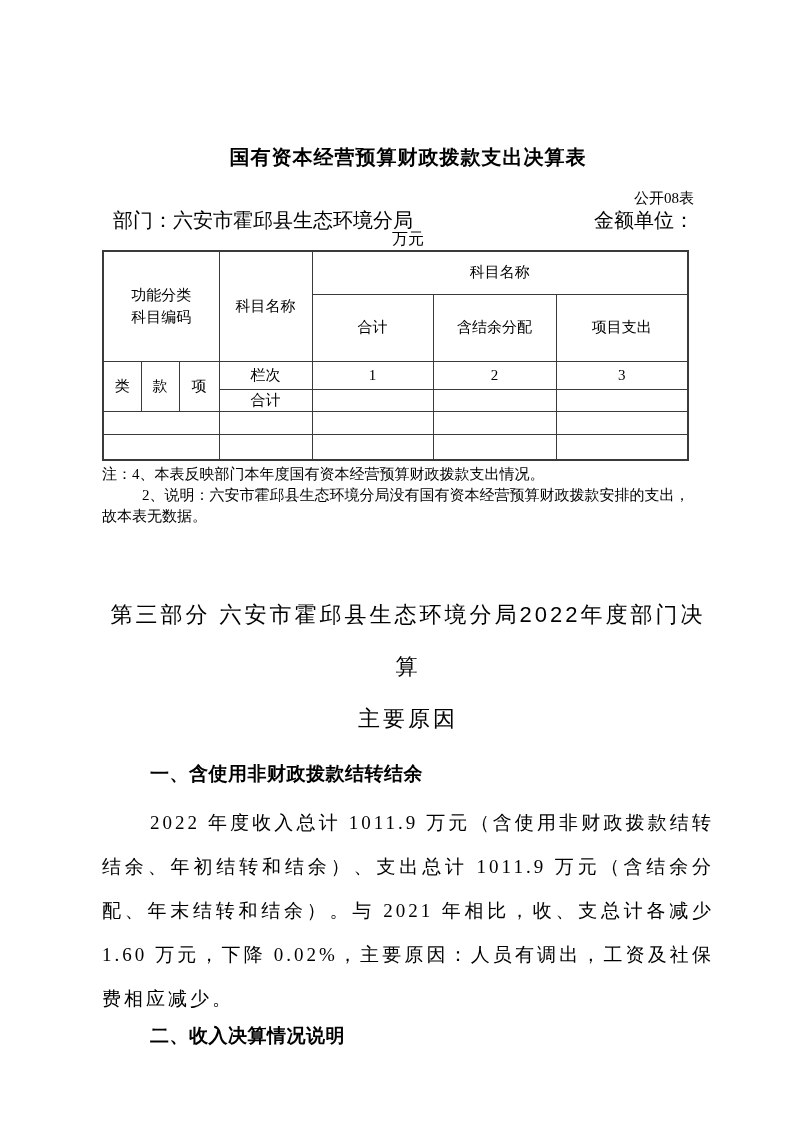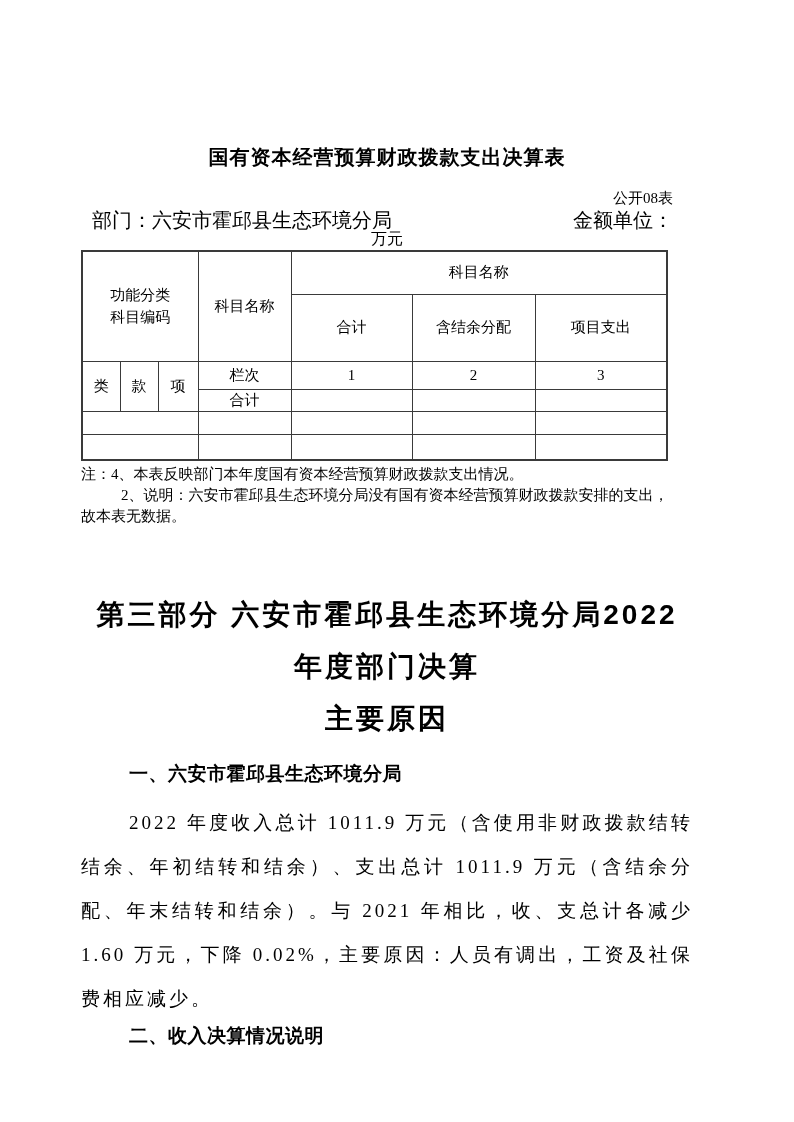--- a/index.html
+++ b/index.html
@@ -8,21 +8,21 @@
     width: 794px;
     height: 1122px;
     background: #ffffff;
     color: #000000;
     font-family: "Liberation Serif", "DejaVu Serif", serif;
     overflow: hidden;
     margin: 0 auto;
   }
   .content {
     position: absolute;
-    left: 81px;
+    left: 102px;
     top: 0;
     width: 612px;
   }
   .doc-title {
     margin-top: 144px;
     text-align: center;
     font-family: "Liberation Sans", "DejaVu Sans", sans-serif;
     font-weight: bold;
     font-size: 20px;
     line-height: 26px;
@@ -68,22 +68,22 @@
   .notes {
     margin-top: 3px;
     font-size: 15px;
     line-height: 21px;
   }
   .notes .note-indent { text-indent: 40px; }
   .part-heading {
     margin-top: 62px;
     text-align: center;
     font-family: "Liberation Sans", "DejaVu Sans", sans-serif;
-    font-weight: bold;
-    font-size: 28px;
+    font-weight: normal;
+    font-size: 22px;
     line-height: 52px;
     letter-spacing: 3px;
   }
   .sub-heading {
     font-family: "Liberation Sans", "DejaVu Sans", sans-serif;
     font-weight: bold;
     font-size: 19px;
     line-height: 30px;
     text-indent: 48px;
     letter-spacing: 0.5px;
@@ -174,20 +174,20 @@
       <div>注：4、本表反映部门本年度国有资本经营预算财政拨款支出情况。</div>
       <div class="note-indent">2、说明：六安市霍邱县生态环境分局没有国有资本经营预算财政拨款安排的支出，</div>
       <div>故本表无数据。</div>
     </div>
 
     <div class="part-heading">
       <div>第三部分 六安市霍邱县生态环境分局2022年度部门决算</div>
       <div>主要原因</div>
     </div>
 
-    <div class="sub-heading first">一、六安市霍邱县生态环境分局</div>
+    <div class="sub-heading first">一、含使用非财政拨款结转结余</div>
 
     <div class="body-para">2022 年度收入总计 1011.9 万元（含使用非财政拨款结转结余、年初结转和结余）、支出总计 1011.9 万元（含结余分配、年末结转和结余）。与 2021 年相比，收、支总计各减少 1.60 万元，下降 0.02%，主要原因：人员有调出，工资及社保费相应减少。</div>
 
     <div class="sub-heading second">二、收入决算情况说明</div>
 
   </div>
 </div>
 
 </body></html>

